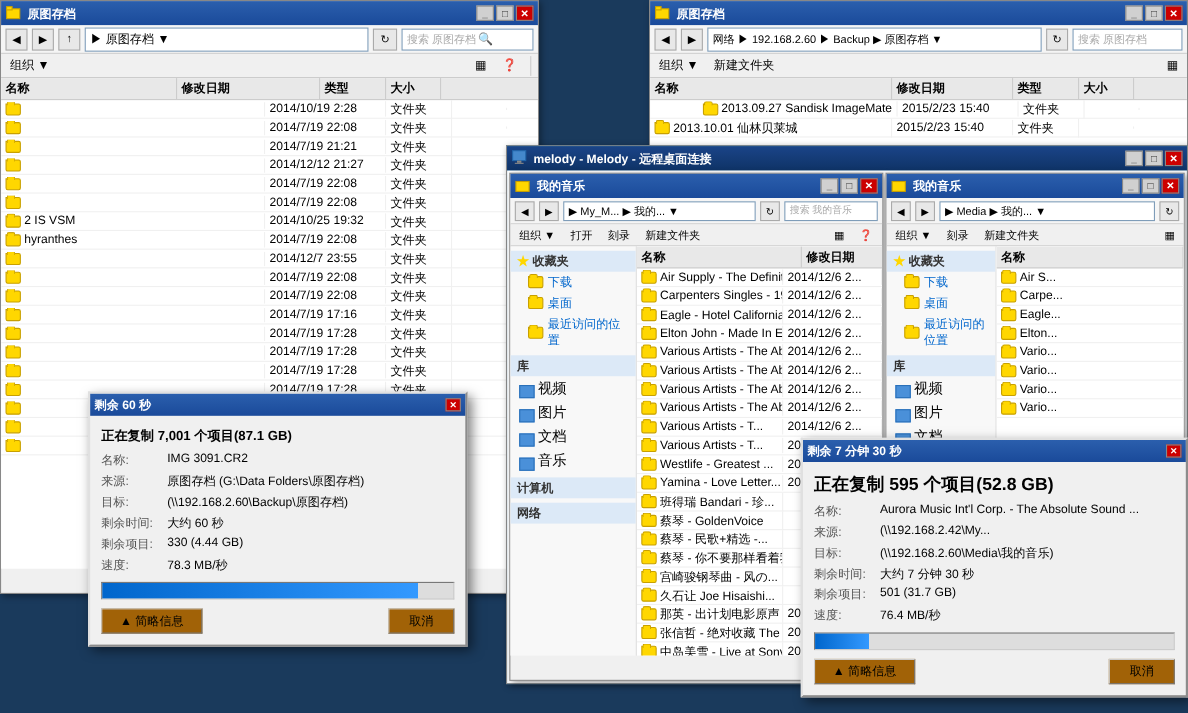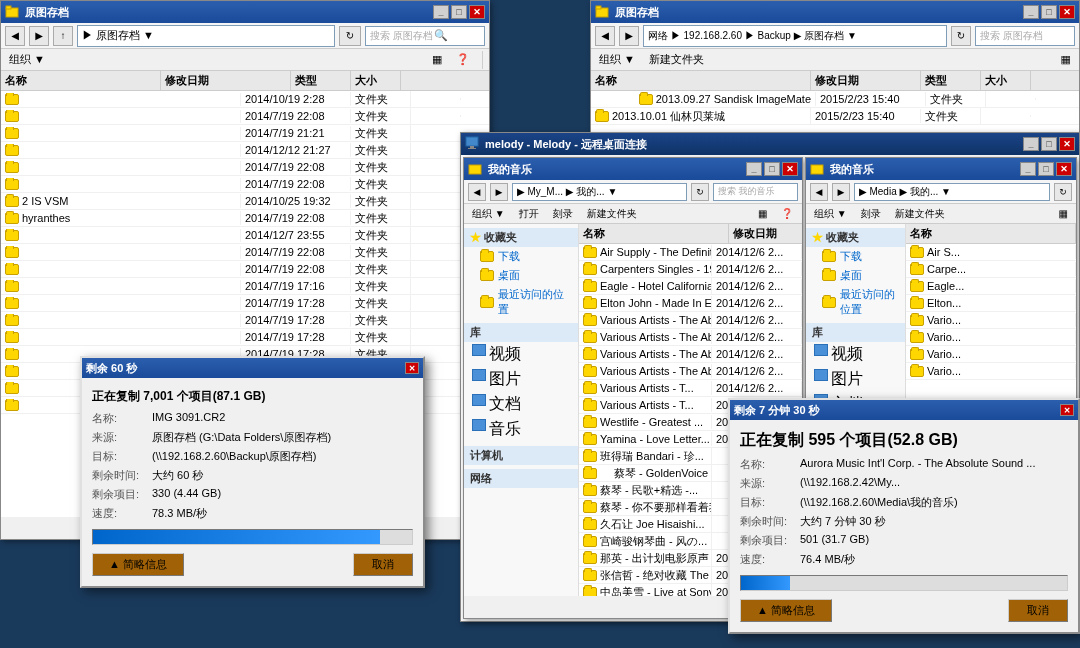--- a/index.html
+++ b/index.html
@@ -251,23 +251,23 @@
     .toolbar-sep {
       width: 1px;
       height: 18px;
       background: #ccc;
       margin: 0 2px;
     }
 
     .star { color: #ffd700; }
     .tree-item {
       padding: 2px 4px 2px 8px;
-      font-size: 16px;
-      display: flex;
-      align-items: flex-start;
+      font-size: 13px;
+      display: flex;
+      align-items: flex-end;
       gap: 3px;
       cursor: pointer;
     }
     .library-icon {
       display: inline-block;
       width: 14px;
       height: 12px;
       background: #4a90d9;
       border: 1px solid #2a70b9;
       flex-shrink: 0;
@@ -753,21 +753,21 @@
       <div class="file-cell" style="width:90px; font-size:11px;">2014/12/6 2...</div>
     </div>
               <div class="file-row">
       <div class="file-cell" style="flex:1; display:flex; align-items:center; gap:3px; font-size:11px;">
         <span class="folder-icon"></span>
         <span>班得瑞 Bandari - 珍...</span>
       </div>
       <div class="file-cell" style="width:90px; font-size:11px;"></div>
     </div>
               <div class="file-row">
-      <div class="file-cell" style="flex:1; display:flex; align-items:center; gap:17px; font-size:11px;">
+      <div class="file-cell" style="flex:1; display:flex; align-items:center; gap:3px; font-size:11px;">
         <span class="folder-icon"></span>
         <span>蔡琴 - GoldenVoice</span>
       </div>
       <div class="file-cell" style="width:90px; font-size:11px;"></div>
     </div>
               <div class="file-row">
       <div class="file-cell" style="flex:1; display:flex; align-items:center; gap:3px; font-size:11px;">
         <span class="folder-icon"></span>
         <span>蔡琴 - 民歌+精选 -...</span>
       </div>
@@ -776,28 +776,28 @@
               <div class="file-row">
       <div class="file-cell" style="flex:1; display:flex; align-items:center; gap:3px; font-size:11px;">
         <span class="folder-icon"></span>
         <span>蔡琴 - 你不要那样看着我</span>
       </div>
       <div class="file-cell" style="width:90px; font-size:11px;"></div>
     </div>
               <div class="file-row">
       <div class="file-cell" style="flex:1; display:flex; align-items:center; gap:3px; font-size:11px;">
         <span class="folder-icon"></span>
+        <span>宫崎骏钢琴曲 - 风の...</span>
+      </div>
+      <div class="file-cell" style="width:90px; font-size:11px;"></div>
+    </div>
+              <div class="file-row">
+      <div class="file-cell" style="flex:1; display:flex; align-items:center; gap:3px; font-size:11px;">
+        <span class="folder-icon"></span>
         <span>久石让 Joe Hisaishi...</span>
-      </div>
-      <div class="file-cell" style="width:90px; font-size:11px;"></div>
-    </div>
-              <div class="file-row">
-      <div class="file-cell" style="flex:1; display:flex; align-items:center; gap:3px; font-size:11px;">
-        <span class="folder-icon"></span>
-        <span>宫崎骏钢琴曲 - 风の...</span>
       </div>
       <div class="file-cell" style="width:90px; font-size:11px;"></div>
     </div>
               <div class="file-row">
       <div class="file-cell" style="flex:1; display:flex; align-items:center; gap:3px; font-size:11px;">
         <span class="folder-icon"></span>
         <span>那英 - 出计划电影原声 - PCM WAV</span>
       </div>
       <div class="file-cell" style="width:90px; font-size:11px;">2014/12/6 2...</div>
     </div>

